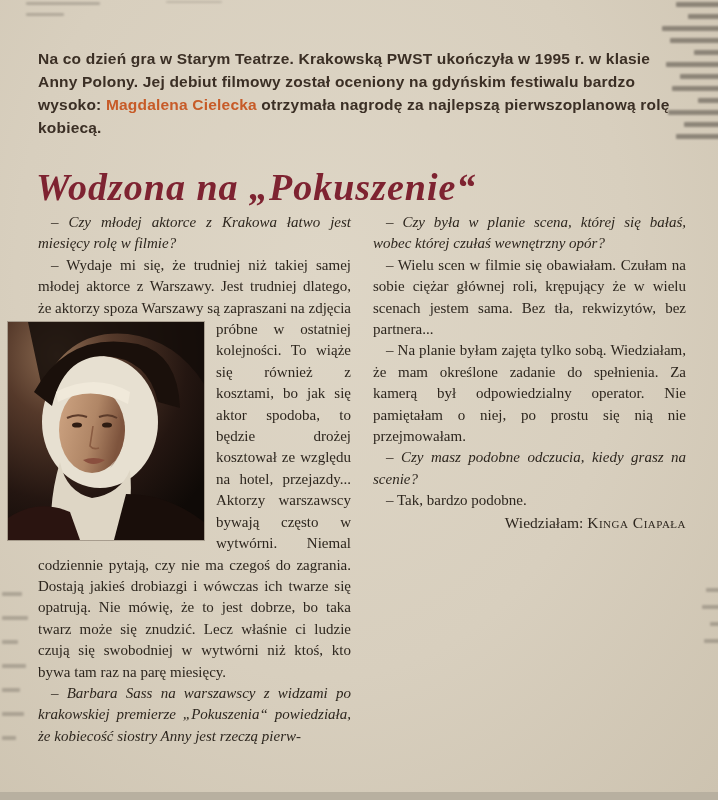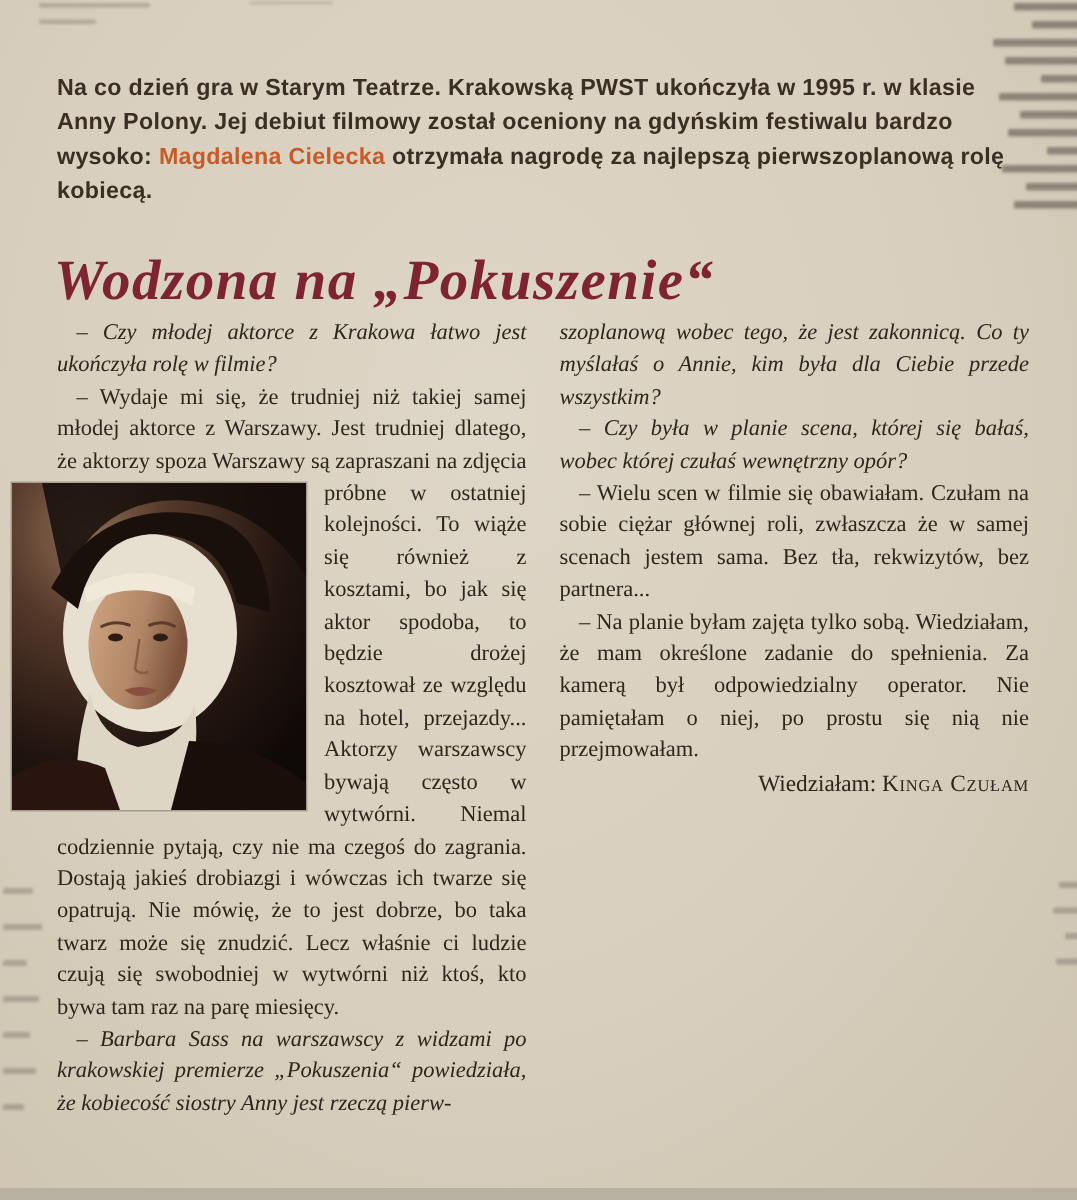--- a/index.html
+++ b/index.html
@@ -92,21 +92,21 @@
     <div class="bar" style="width:14px;height:4px"></div>
   </div>
 
   <p class="intro"><span>Na co dzień gra w Starym Teatrze. Krakowską PWST ukończyła w 1995 r. w klasie Anny Polony. Jej debiut filmowy został oceniony na gdyńskim festiwalu bardzo wysoko: </span><span class="hl">Magdalena Cielecka</span><span> otrzymała nagrodę za najlepszą pierwszoplanową rolę kobiecą.</span></p>
 
   <h1 class="title">Wodzona na „Pokuszenie“</h1>
 
   <div class="cols">
 
     <div class="col">
-      <p class="q">– Czy młodej aktorce z Krakowa łatwo jest ukończyła rolę w filmie?</p>
+      <p class="q">– Czy młodej aktorce z Krakowa łatwo jest miesięcy rolę w filmie?</p>
       <p><span>– Wydaje mi się, że trudniej niż takiej samej młodej aktorce z Warszawy. Jest trudniej dlatego, że aktorzy spoza Warszawy są zapraszani na zdjęcia próbne</span><span class="photo">
             <svg viewBox="0 0 196 218" width="196" height="218" xmlns="http://www.w3.org/2000/svg" role="img">
           <defs>
             <radialGradient id="bgG" cx="25%" cy="15%" r="95%">
               <stop offset="0%" stop-color="#8d6c52"></stop>
               <stop offset="30%" stop-color="#55392a"></stop>
               <stop offset="70%" stop-color="#241611"></stop>
               <stop offset="100%" stop-color="#0f0a07"></stop>
             </radialGradient>
             <linearGradient id="skinG" x1="0" y1="0" x2="1" y2="0.3">
@@ -130,21 +130,22 @@
           <path d="M110 92 Q121 120 102 146 Q116 132 117 104 Z" fill="#7e543d" opacity="0.6"></path>
           <path d="M52 140 Q58 170 84 176 Q112 172 122 148 Q126 190 112 218 L44 218 Q40 180 52 140 Z" fill="#ded6c5"></path>
           <path d="M0 196 Q30 176 62 190 L72 218 L0 218 Z" fill="#2a1410"></path>
           <path d="M118 172 Q160 172 196 200 L196 218 L106 218 Z" fill="#190e0a"></path>
         </svg>
           </span><span> w ostatniej kolejności. To wiąże się również z kosztami, bo jak się aktor spodoba, to będzie drożej kosztował ze względu na hotel, przejazdy... Aktorzy warszawscy bywają często w wytwórni. Niemal codziennie pytają, czy nie ma czegoś do zagrania. Dostają jakieś drobiazgi i wówczas ich twarze się opatrują. Nie mówię, że to jest dobrze, bo taka twarz może się znudzić. Lecz właśnie ci ludzie czują się swobodniej w wytwórni niż ktoś, kto bywa tam raz na parę miesięcy.</span></p>
       <p class="q">– Barbara Sass na warszawscy z widzami po krakowskiej premierze „Pokuszenia“ powiedziała, że kobiecość siostry Anny jest rzeczą pierw-</p>
     </div>
 
     <div class="col">
-      <p class="q noind">szoplanową wobec tego, że jest zakonnicą. Co ty myślałaś o Annie, kim była dla Ciebie przede wszystkim?</p>
       <p class="q">– Czy była w planie scena, której się bałaś, wobec której czułaś wewnętrzny opór?</p>
-      <p>– Wielu scen w filmie się obawiałam. Czułam na sobie ciężar głównej roli, zwłaszcza że w samej scenach jestem sama. Bez tła, rekwizytów, bez partnera...</p>
+      <p>– Wielu scen w filmie się obawiałam. Czułam na sobie ciężar głównej roli, krępujący że w wielu scenach jestem sama. Bez tła, rekwizytów, bez partnera...</p>
       <p>– Na planie byłam zajęta tylko sobą. Wiedziałam, że mam określone zadanie do spełnienia. Za kamerą był odpowiedzialny operator. Nie pamiętałam o niej, po prostu się nią nie przejmowałam.</p>
-      <p class="byline"><span>Wiedziałam:</span> <span class="name">Kinga Czułam</span></p>
+      <p class="q">– Czy masz podobne odczucia, kiedy grasz na scenie?</p>
+      <p>– Tak, bardzo podobne.</p>
+      <p class="byline"><span>Wiedziałam:</span> <span class="name">Kinga Ciapała</span></p>
     </div>
 
   </div>
 </div>
 
 </body></html>

